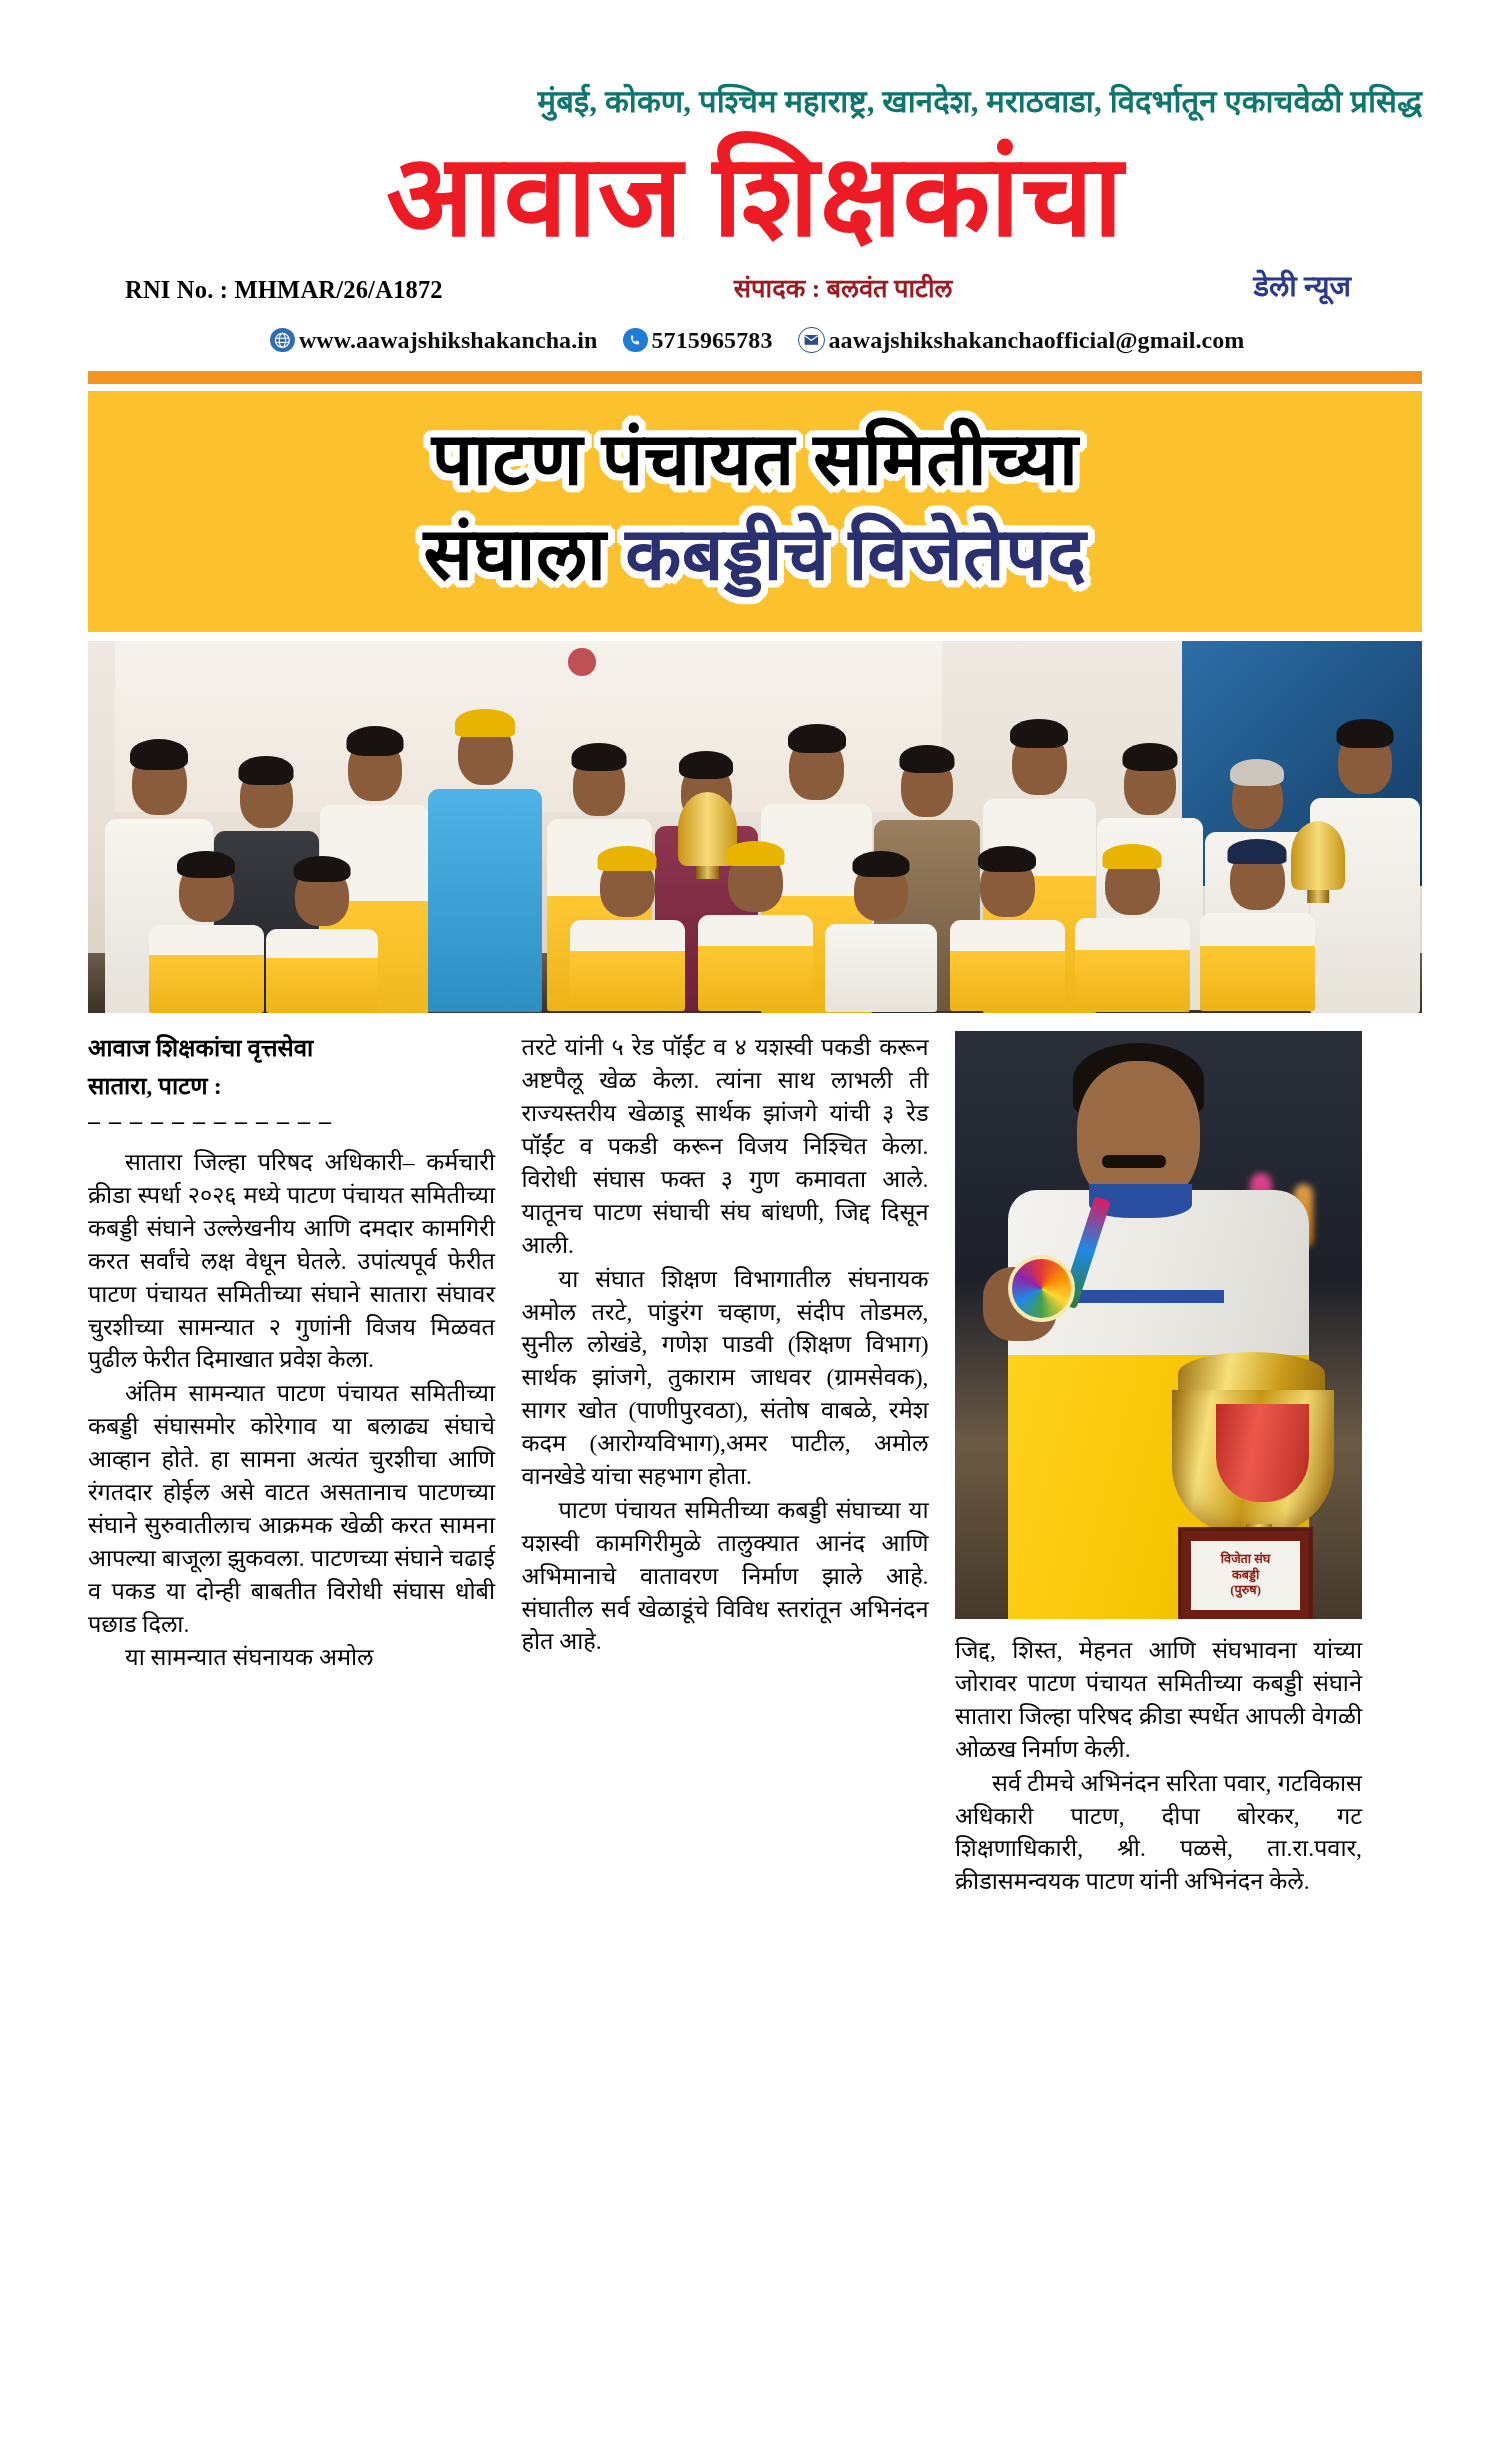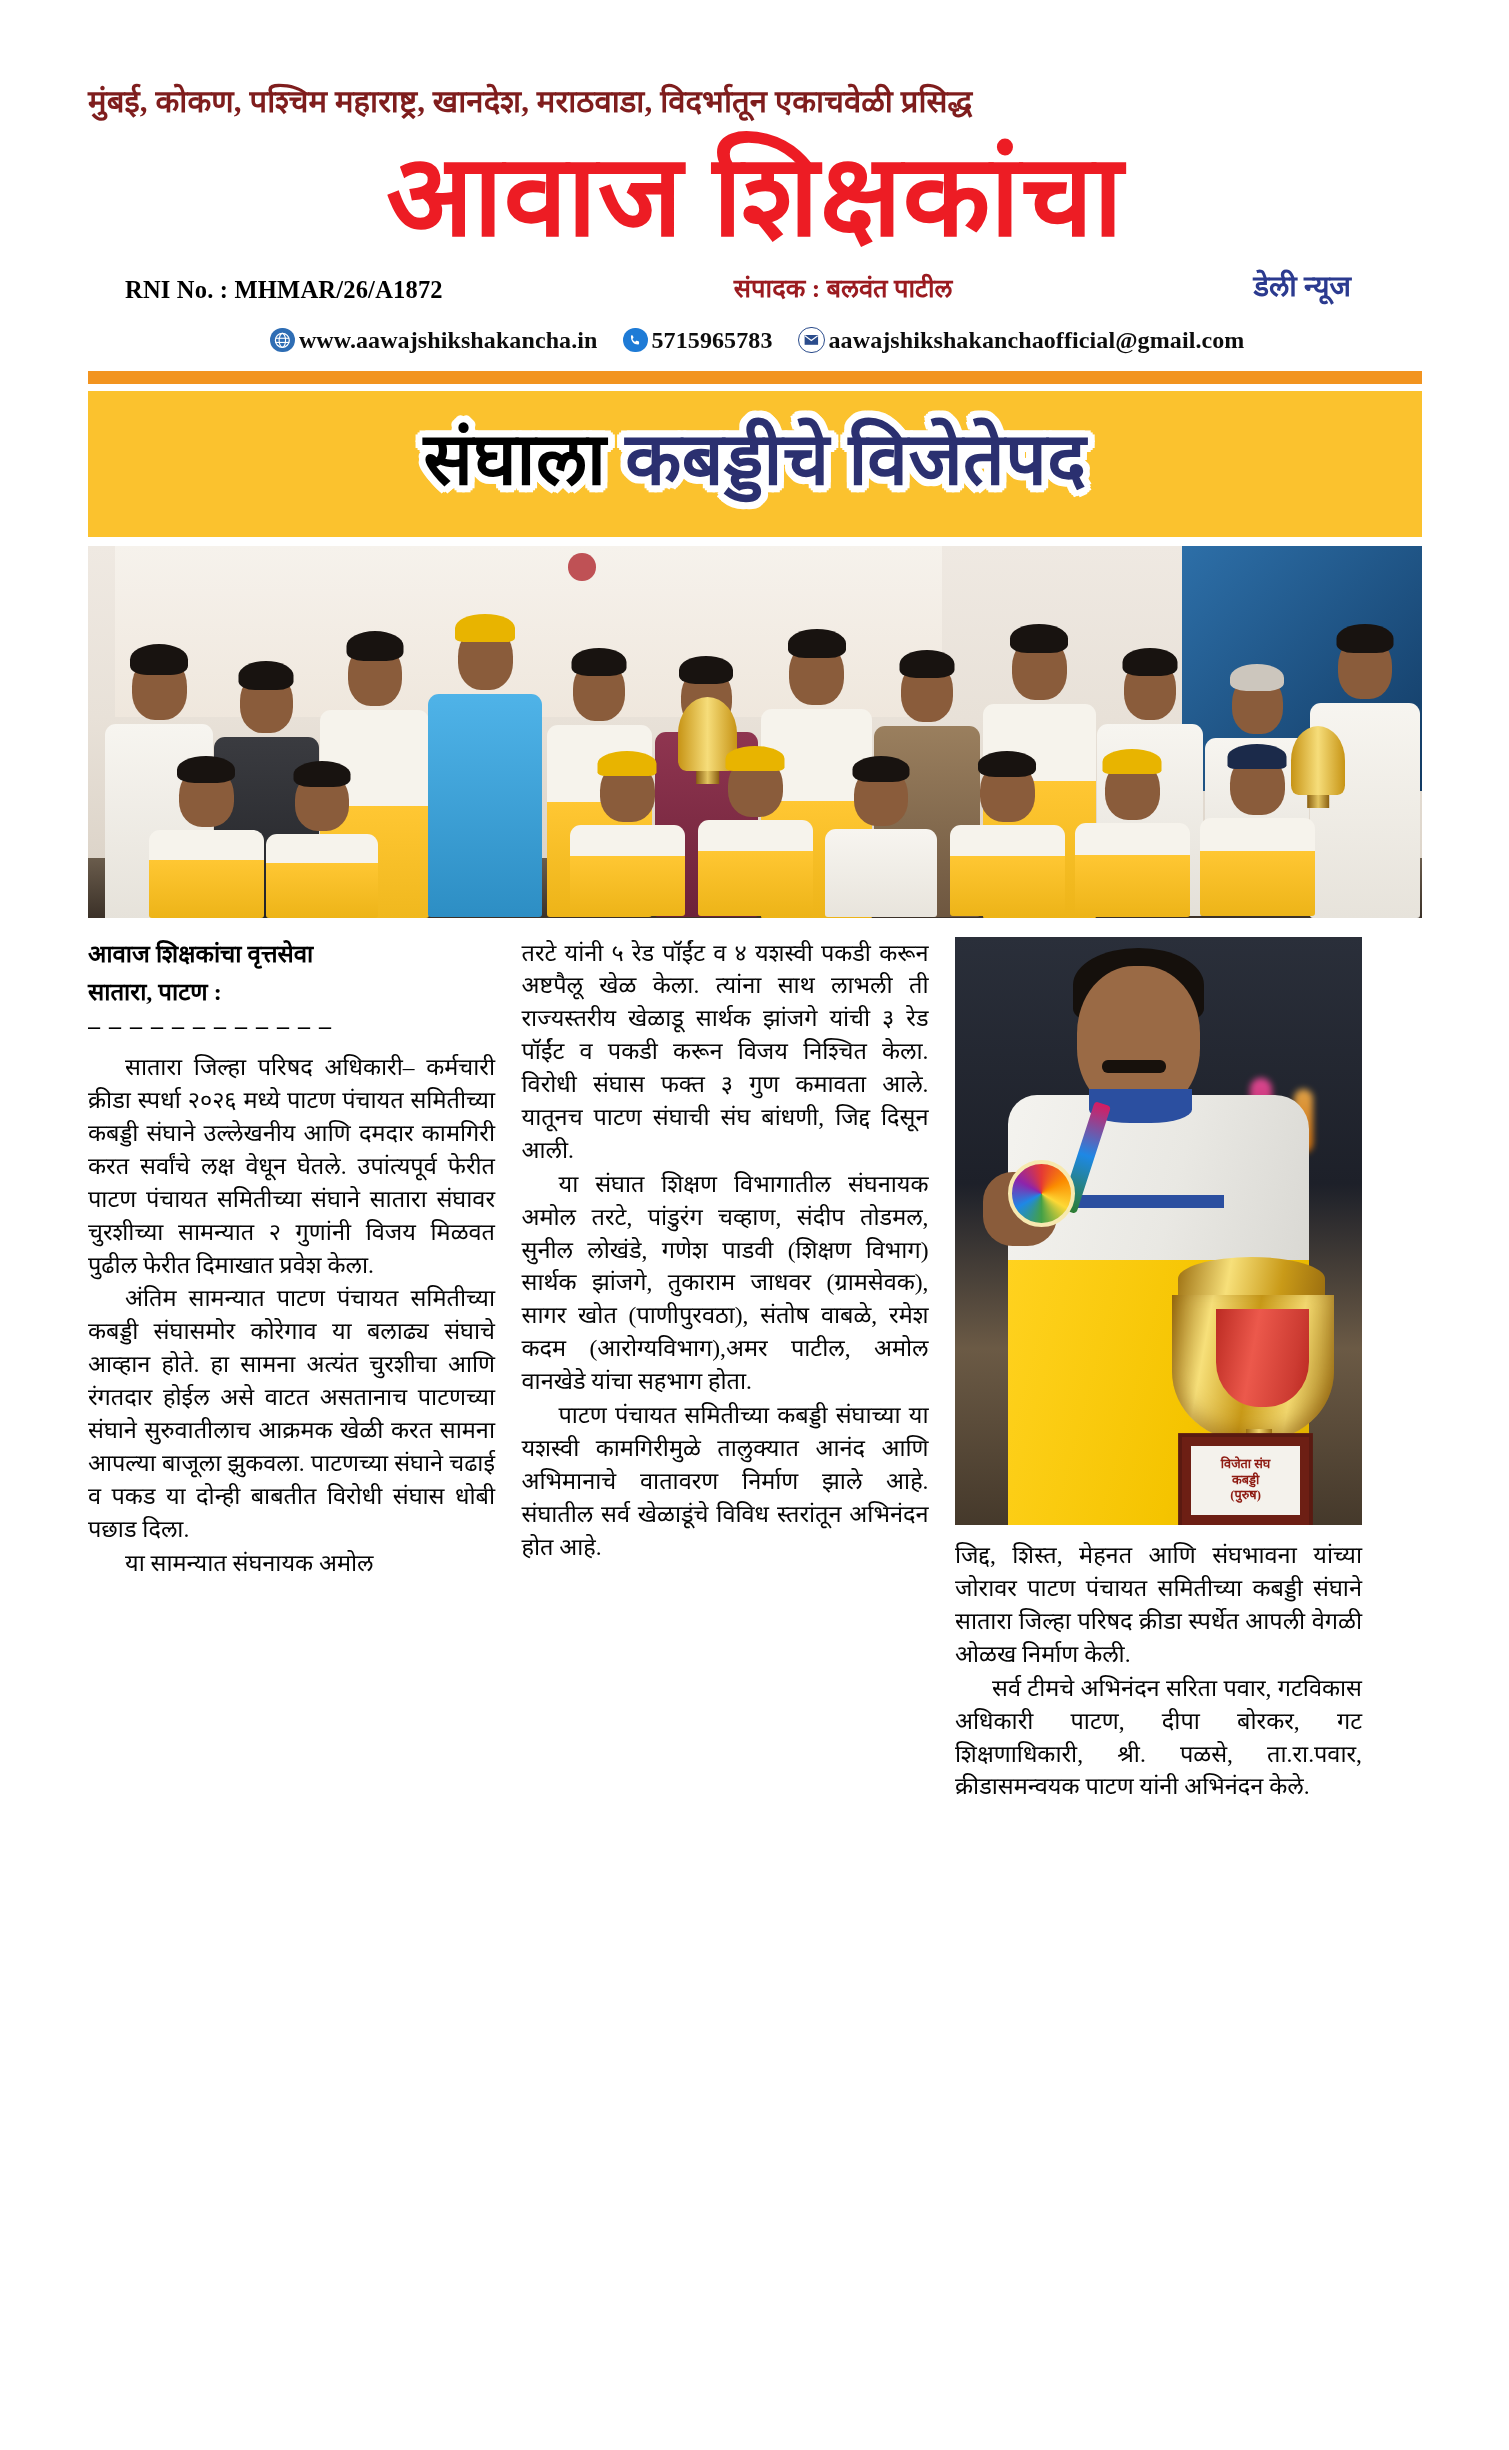--- a/index.html
+++ b/index.html
@@ -13,27 +13,27 @@
   .page{
     position:relative;
     width:1510px;height:2755px;
     box-sizing:border-box;
     padding:0 88px;
     background:#fff;
   }
 
   
   .tagline{
-    text-align:left;
+    text-align:right;
     font-weight:700;
     font-size:31px;
     letter-spacing:0.1px;
     padding-top:86px;
     line-height:1;
-    color:#7f1d1d;
+    color:#0f766e;
     white-space:nowrap;
   }
   .masthead-title{
     text-align:center;
     color:#ED1C24;
     font-weight:700;
     font-size:114px;
     line-height:1.05;
     margin-top:19.6px;
     letter-spacing:1px;
@@ -366,20 +366,21 @@
         </svg>
       </span>
       <span class="txt">aawajshikshakanchaofficial@gmail.com</span>
     </div>
 
   </div>
 
   <div class="rule-orange"></div>
 
   <div class="banner">
+    <div class="banner-line">पाटण पंचायत समितीच्या</div>
     <div class="banner-line">
       <span>संघाला</span>
       <span class="accent">कबड्डीचे विजेतेपद</span>
     </div>
   </div>
 
   <div class="hero">
     <div class="backdrop"></div>
     <div class="banner-cloth"></div>
     <div class="cloth-logo"></div>

